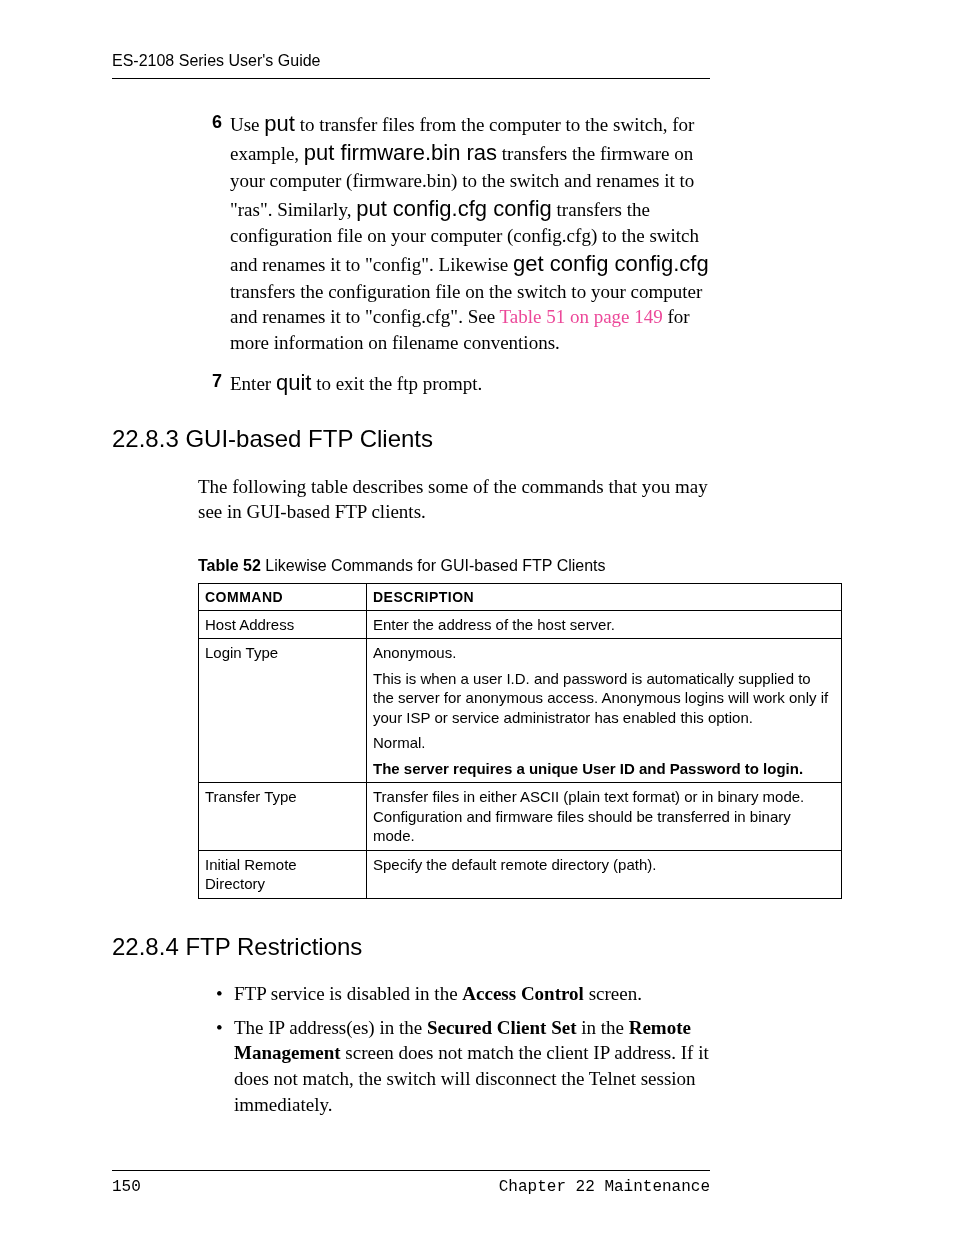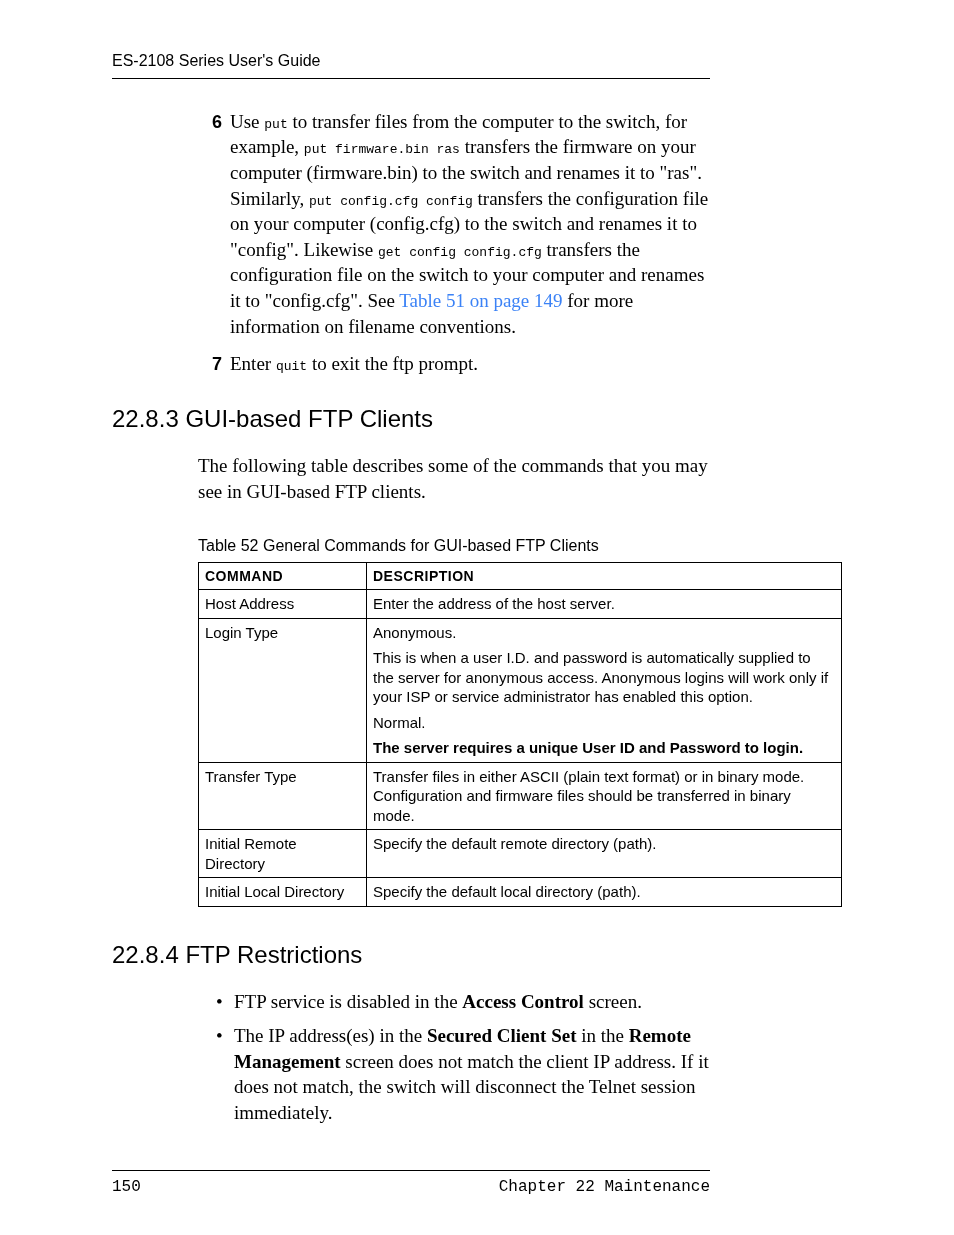--- a/index.html
+++ b/index.html
@@ -45,41 +45,41 @@
     font-size: 18px;
     min-width: 24px;
     text-align: right;
     margin-right: 8px;
     margin-top: 1px;
   }
   .numitem .body {
     flex: 1;
   }
   .mono {
-    font-family: Liberation Mono, monospace;
-    font-size: 13px;
+    font-family: Liberation Sans, sans-serif;
+    font-size: 22px;
   }
   .h3 {
     font-family: Arial, Helvetica, sans-serif;
     font-weight: normal;
     font-size: 24px;
     margin: 26px 0 18px 0;
   }
   .body-indent {
     margin-left: 86px;
     margin-bottom: 18px;
   }
   .table-caption {
     font-family: Arial, Helvetica, sans-serif;
     font-size: 16px;
     margin-left: 86px;
     margin-top: 30px;
     margin-bottom: 6px;
   }
-  .table-caption .bold { font-weight: normal; }
+  .table-caption .bold { font-weight: bold; }
   table.cmd {
     border-collapse: collapse;
     margin-left: 86px;
     width: 644px;
     font-family: Arial, Helvetica, sans-serif;
     font-size: 15px;
   }
   table.cmd th, table.cmd td {
     border: 1px solid #000;
     padding: 4px 6px;
@@ -101,21 +101,21 @@
   .bulletitem {
     display: flex;
     margin-bottom: 8px;
   }
   .bulletitem .dot {
     min-width: 18px;
   }
   .bulletitem .btext {
     flex: 1;
   }
-  .link { color: #3b82f6; margin-top: 32px; }
+  .link { color: #ec4899; margin-top: 32px; }
   .bold-serif { font-weight: bold; }
   .footer {
     position: absolute;
     left: 112px;
     right: 112px;
     bottom: 36px;
     font-family: Arial, Helvetica, sans-serif;
     font-size: 16px;
   }
   .footer-hr {
@@ -151,21 +151,21 @@
         <span>Enter </span><span class="mono">quit</span><span> to exit the ftp prompt.</span>
       </div>
     </div>
   </div>
 
   <div class="h3">22.8.3  GUI-based FTP Clients</div>
 
   <div class="body-indent">The following table describes some of the commands that you may see in GUI-based FTP clients.</div>
 
   <div class="table-caption">
-    <span class="bold">Table 52</span><span>   General Commands for GUI-based FTP Clients</span>
+    <span class="bold">Table 52</span><span>   Likewise Commands for GUI-based FTP Clients</span>
   </div>
 
   <table class="cmd">
     <thead>
       <tr>
         <th style="width:155px;margin-top:12px;">COMMAND</th>
         <th>DESCRIPTION</th>
       </tr>
     </thead>
     <tbody>
@@ -183,24 +183,20 @@
         </td>
       </tr>
       <tr>
         <td>Transfer Type</td>
         <td>Transfer files in either ASCII (plain text format) or in binary mode. Configuration and firmware files should be transferred in binary mode.</td>
       </tr>
       <tr>
         <td>Initial Remote Directory</td>
         <td>Specify the default remote directory (path).</td>
       </tr>
-      <tr>
-        <td>Initial Local Directory</td>
-        <td>Specify the default local directory (path).</td>
-      </tr>
     </tbody>
   </table>
 
   <div class="h3" style="margin-top:32px;">22.8.4  FTP Restrictions</div>
 
 
   <div class="bulletlist">
     <div class="bulletitem">
       <div class="dot">•</div>
       <div class="btext">

